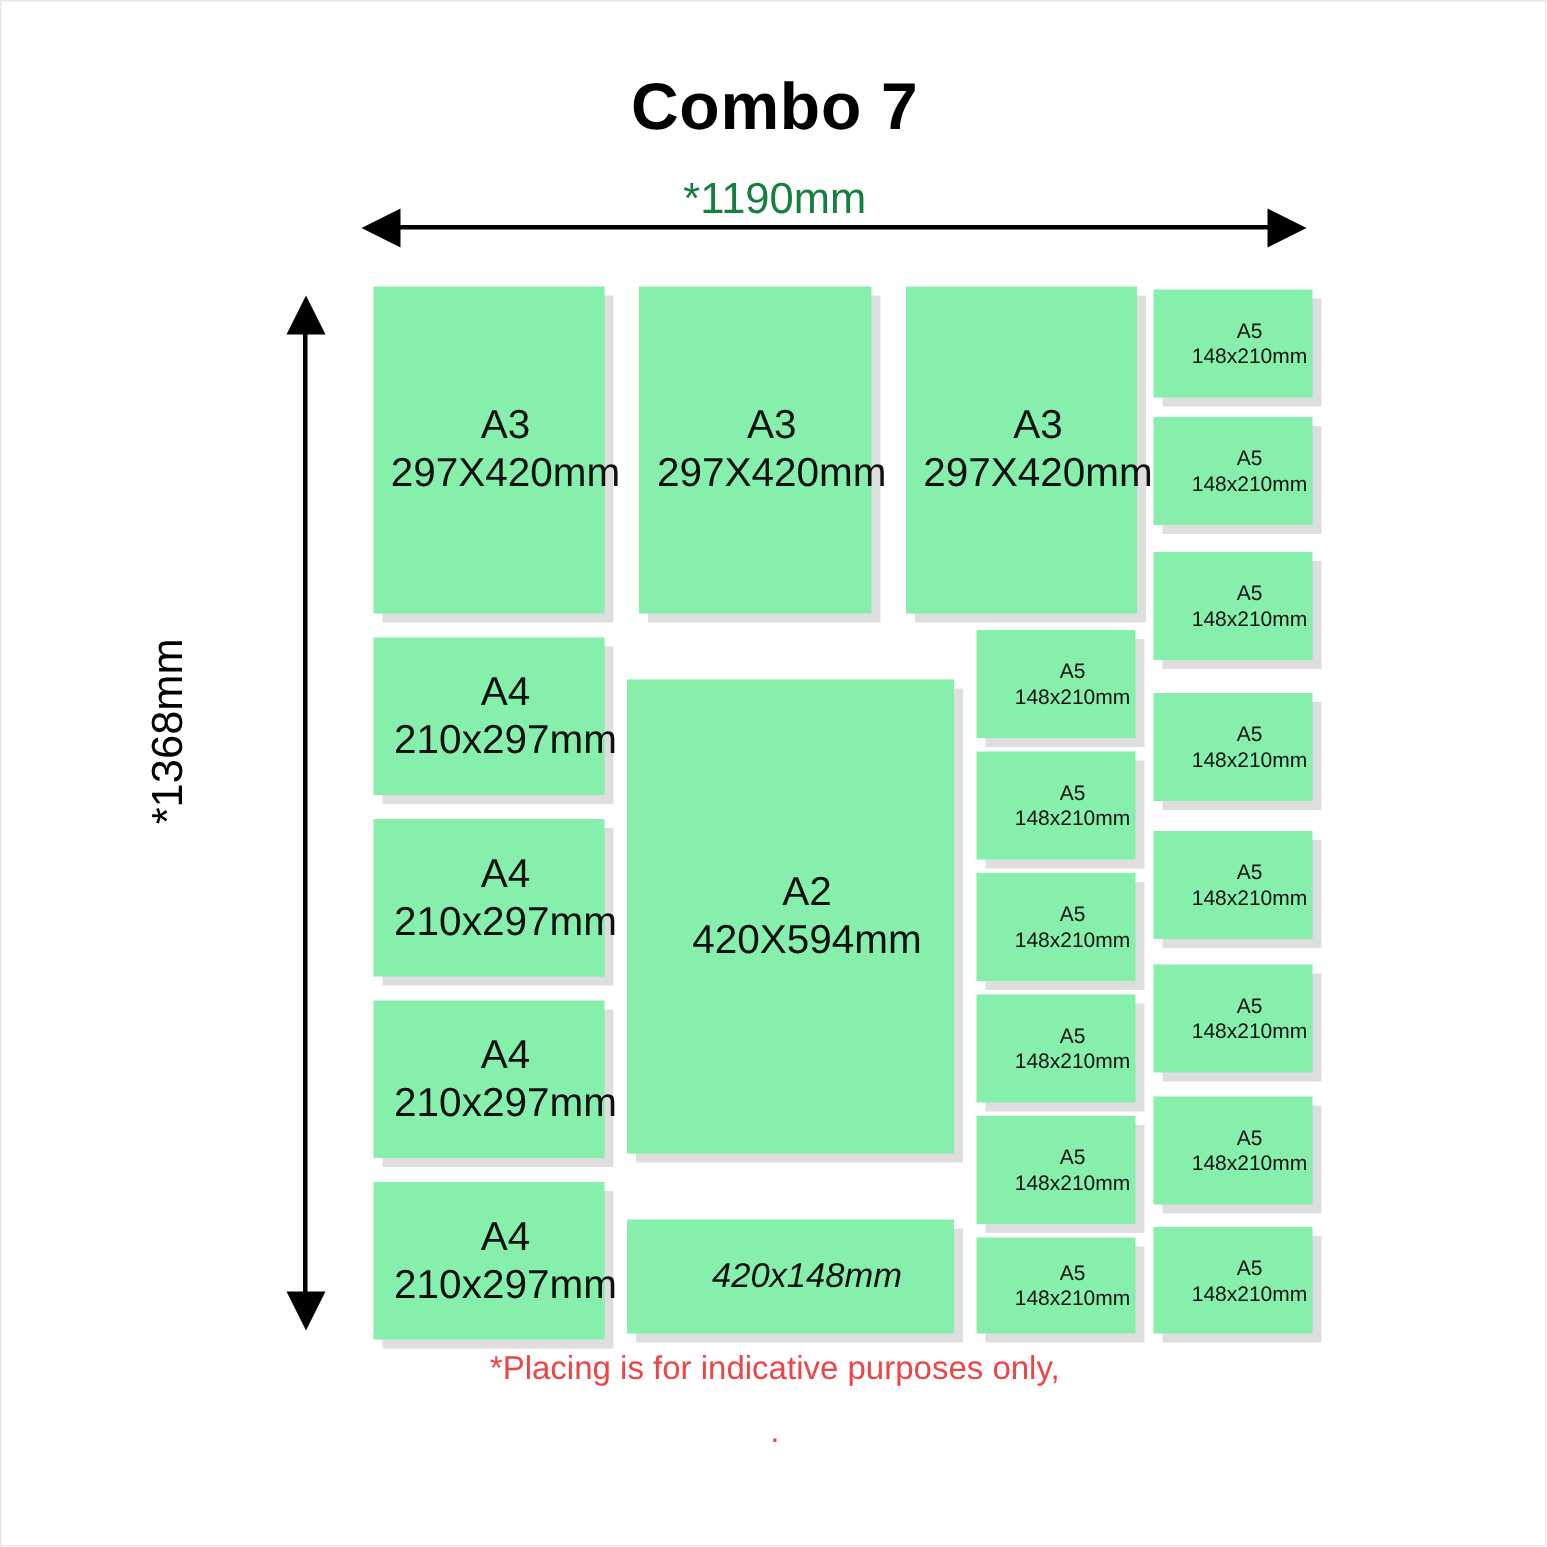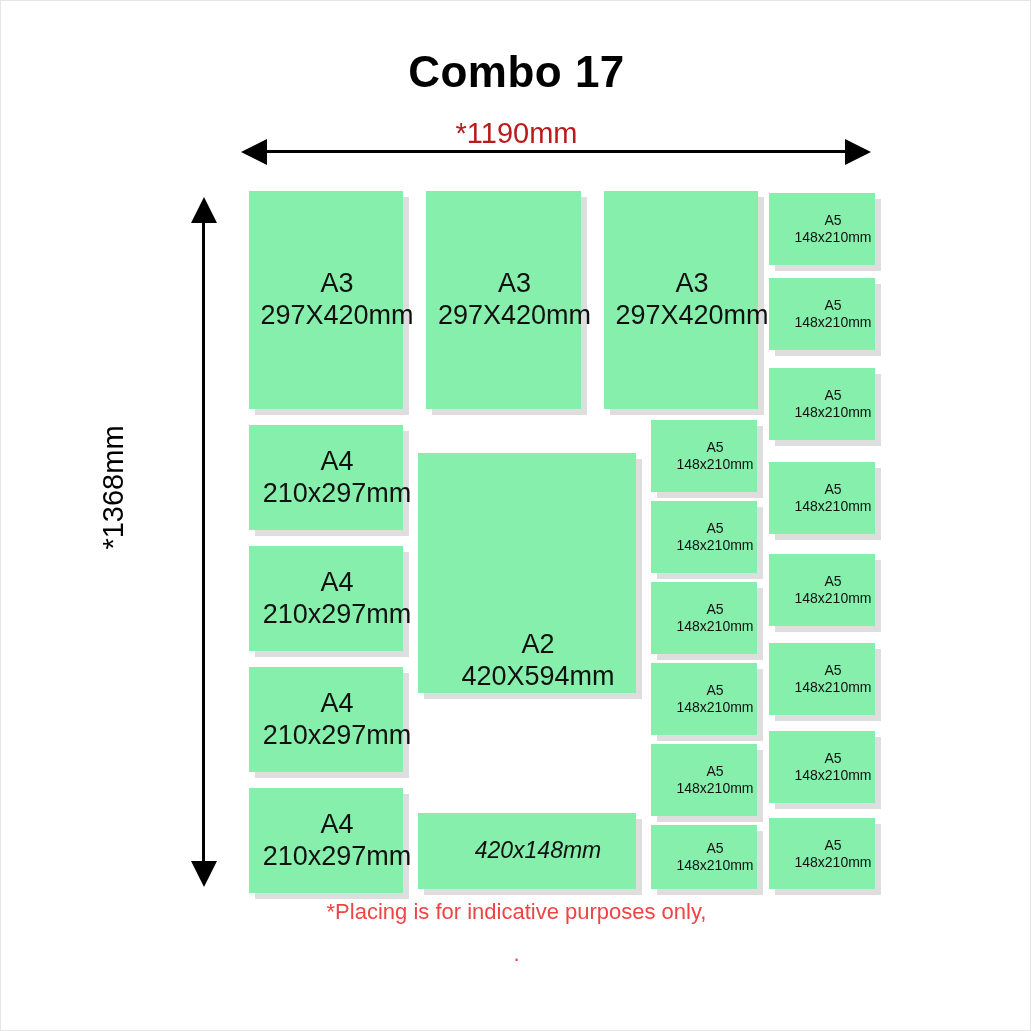--- a/index.html
+++ b/index.html
@@ -32,21 +32,21 @@
   }
 
   
   .width-label {
     position: absolute;
     left: 0;
     top: 116px;
     width: 1031px;
     text-align: center;
     font-size: 29px;
-    color: #b91c1c;
+    color: #15803d;
   }
 
   
   .h-arrow {
     position: absolute;
     left: 240px;
     top: 138px;
     width: 630px;
     height: 26px;
   }
@@ -164,21 +164,21 @@
     color: #ef4444;
     line-height: 1.35;
   }
   .footnote .l3 { margin-top: 12px; }
 </style>
 </head>
 <body>
 
 <div id="page">
 
-  <div class="title">Combo 17</div>
+  <div class="title">Combo 7</div>
 
   <div class="width-label">*1190mm</div>
 
   <div class="h-arrow">
     <span class="head-left"></span>
     <span class="shaft"></span>
     <span class="head-right"></span>
   </div>
 
   <div class="v-arrow">
@@ -211,21 +211,21 @@
         <span class="lbl-dim">210x297mm</span>
       </div>
       <div class="panel big" style="left: 248px; top: 666px; width: 154px; height: 105px;">
         <span class="lbl-name">A4</span>
         <span class="lbl-dim">210x297mm</span>
       </div>
       <div class="panel big" style="left: 248px; top: 787px; width: 154px; height: 105px;">
         <span class="lbl-name">A4</span>
         <span class="lbl-dim">210x297mm</span>
       </div>
-      <div class="panel big" style="left: 417px; top: 452px; width: 218px; height: 240px; justify-content: flex-end;">
+      <div class="panel big" style="left: 417px; top: 452px; width: 218px; height: 316px;">
         <span class="lbl-name">A2</span>
         <span class="lbl-dim">420X594mm</span>
       </div>
       <div class="panel wide" style="left: 417px; top: 812px; width: 218px; height: 76px; font-style: italic;">
         <span class="lbl-dim">420x148mm</span>
       </div>
       <div class="panel small" style="left: 650px; top: 419px; width: 106px; height: 72px;">
         <span class="lbl-name">A5</span>
         <span class="lbl-dim">148x210mm</span>
       </div>

